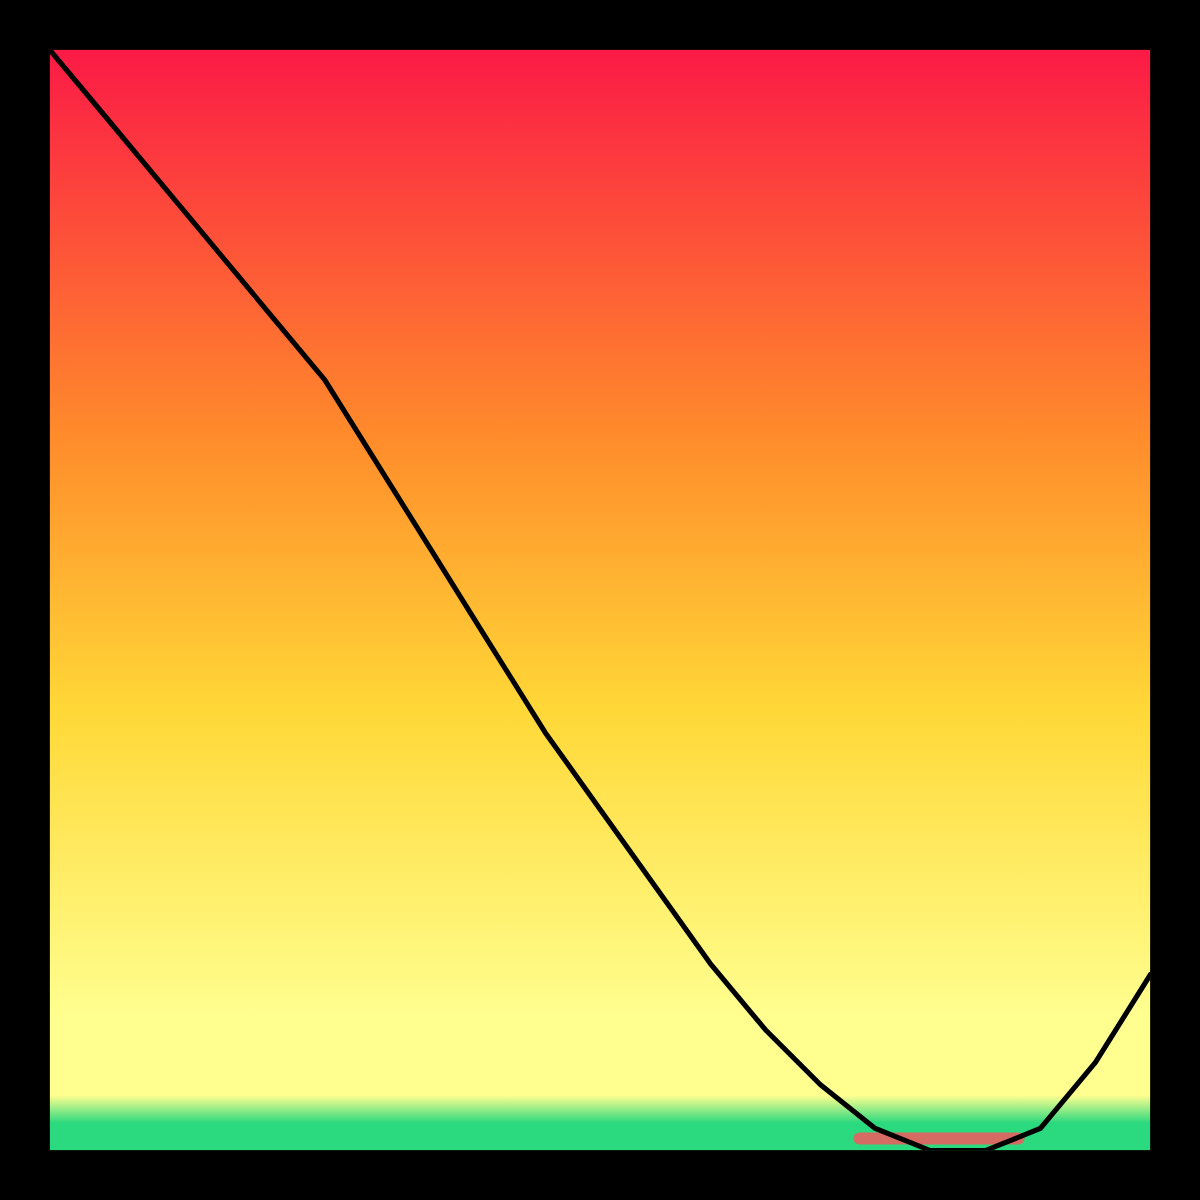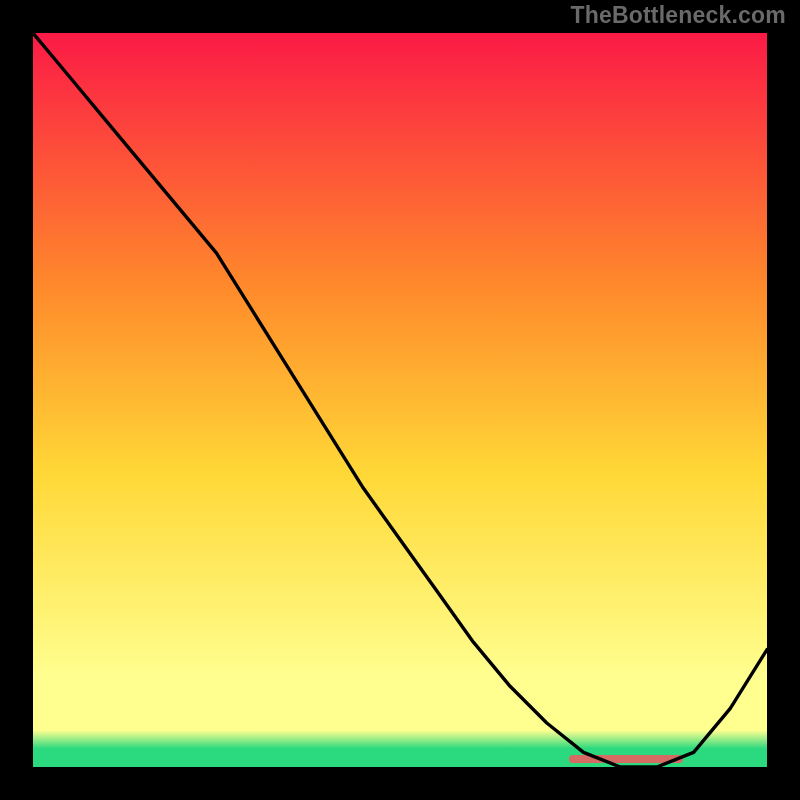--- a/index.html
+++ b/index.html
@@ -46,21 +46,20 @@
     border-radius: 4px;
     background: #d66b63;
     bottom: 4px;
   }
 </style>
 </head>
 <body>
 
 <div class="frame">
 
-  <div class="watermark">TheBottleneck.com</div>
 
   <div class="plot">
 
     <svg class="gradient-bg" width="734" height="734">
       <defs>
         <linearGradient id="bg" x1="0" y1="0" x2="0" y2="1">
           <stop id="g0" offset="0%" stop-color="#fb1a46"></stop>
           <stop id="g1" offset="35%" stop-color="#ff8b2b"></stop>
           <stop id="g2" offset="60%" stop-color="#ffd837"></stop>
           <stop id="g3" offset="88%" stop-color="#ffff90"></stop>

